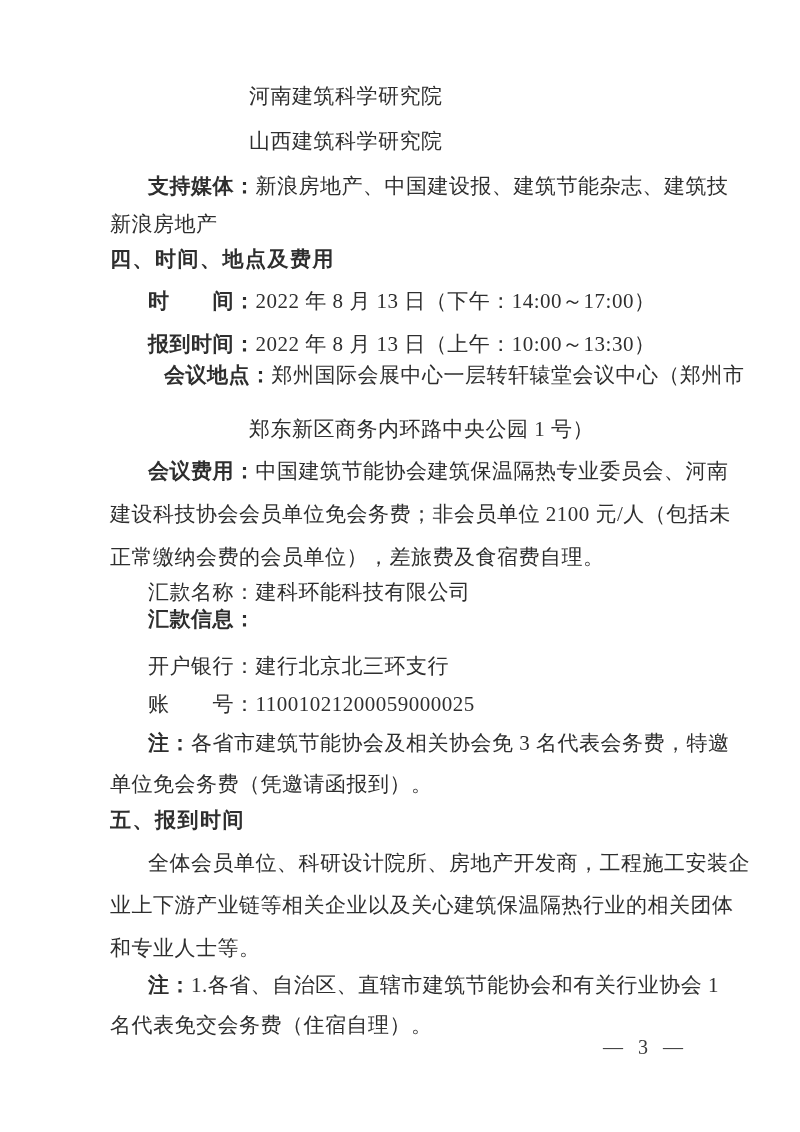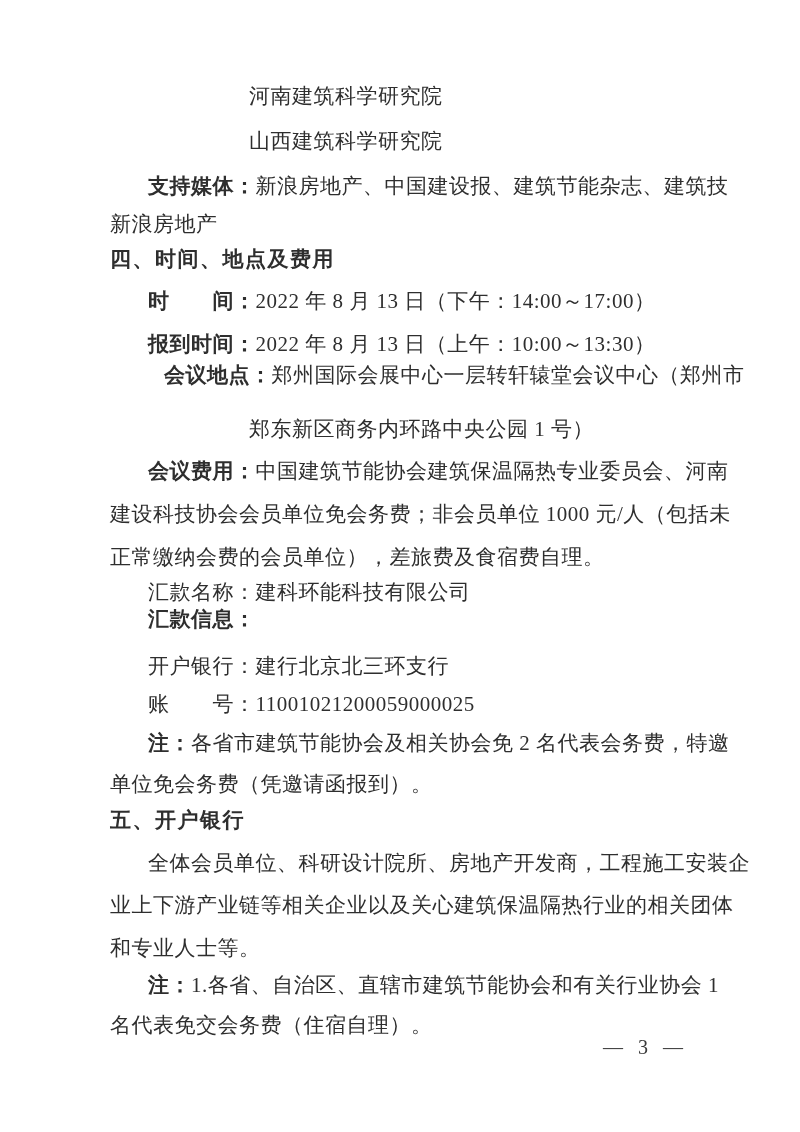--- a/index.html
+++ b/index.html
@@ -45,29 +45,29 @@
       <div class="line" style="left: 249px; top: 84px;"><span class="seg">河南建筑科学研究院</span></div>
       <div class="line" style="left: 249px; top: 129px;"><span class="seg">山西建筑科学研究院</span></div>
       <div class="line" style="left: 148px; top: 174px;"><span class="seg bold">支持媒体：</span><span class="seg">新浪房地产、中国建设报、建筑节能杂志、建筑技</span></div>
       <div class="line" style="left: 110px; top: 212px;"><span class="seg">新浪房地产</span></div>
       <div class="line heading" style="left: 110px; top: 247px;"><span class="seg bold">四、时间、地点及费用</span></div>
       <div class="line" style="left: 148px; top: 289px;"><span class="seg bold">时　　间：</span><span class="seg">2022 年 8 月 13 日（下午：14:00～17:00）</span></div>
       <div class="line" style="left: 148px; top: 332px;"><span class="seg bold">报到时间：</span><span class="seg">2022 年 8 月 13 日（上午：10:00～13:30）</span></div>
       <div class="line" style="left: 148px; top: 363px; margin-left: 16px;"><span class="seg bold">会议地点：</span><span class="seg">郑州国际会展中心一层转轩辕堂会议中心（郑州市</span></div>
       <div class="line" style="left: 249px; top: 417px;"><span class="seg">郑东新区商务内环路中央公园 1 号）</span></div>
       <div class="line" style="left: 148px; top: 459px;"><span class="seg bold">会议费用：</span><span class="seg">中国建筑节能协会建筑保温隔热专业委员会、河南</span></div>
-      <div class="line" style="left: 110px; top: 502px;"><span class="seg">建设科技协会会员单位免会务费；非会员单位 1000 元/人（包括未</span></div>
+      <div class="line" style="left: 110px; top: 502px;"><span class="seg">建设科技协会会员单位免会务费；非会员单位 2100 元/人（包括未</span></div>
       <div class="line" style="left: 110px; top: 545px;"><span class="seg">正常缴纳会费的会员单位），差旅费及食宿费自理。</span></div>
       <div class="line" style="left: 148px; top: 580px; margin-top: 27px;"><span class="seg bold">汇款信息：</span></div>
       <div class="line" style="left: 148px; top: 580px;"><span class="seg">汇款名称：建科环能科技有限公司</span></div>
       <div class="line" style="left: 148px; top: 654px;"><span class="seg">开户银行：建行北京北三环支行</span></div>
       <div class="line" style="left: 148px; top: 692px;"><span class="seg">账　　号：11001021200059000025</span></div>
-      <div class="line" style="left: 148px; top: 731px;"><span class="seg bold">注：</span><span class="seg">各省市建筑节能协会及相关协会免 2 名代表会务费，特邀</span></div>
+      <div class="line" style="left: 148px; top: 731px;"><span class="seg bold">注：</span><span class="seg">各省市建筑节能协会及相关协会免 3 名代表会务费，特邀</span></div>
       <div class="line" style="left: 110px; top: 772px;"><span class="seg">单位免会务费（凭邀请函报到）。</span></div>
-      <div class="line heading" style="left: 110px; top: 808px;"><span class="seg bold">五、开户银行</span></div>
+      <div class="line heading" style="left: 110px; top: 808px;"><span class="seg bold">五、报到时间</span></div>
       <div class="line" style="left: 148px; top: 851px; text-align: right;"><span class="seg">全体会员单位、科研设计院所、房地产开发商，工程施工安装企</span></div>
       <div class="line" style="left: 110px; top: 893px;"><span class="seg">业上下游产业链等相关企业以及关心建筑保温隔热行业的相关团体</span></div>
       <div class="line" style="left: 110px; top: 936px;"><span class="seg">和专业人士等。</span></div>
       <div class="line" style="left: 148px; top: 973px;"><span class="seg bold">注：</span><span class="seg">1.各省、自治区、直辖市建筑节能协会和有关行业协会 1</span></div>
       <div class="line" style="left: 110px; top: 1013px;"><span class="seg">名代表免交会务费（住宿自理）。</span></div>
       <div class="line pageno" style="left: 603px; top: 1036px;"><span class="seg">— 3 —</span></div>
     </div>
 </div>
 
 </body></html>

